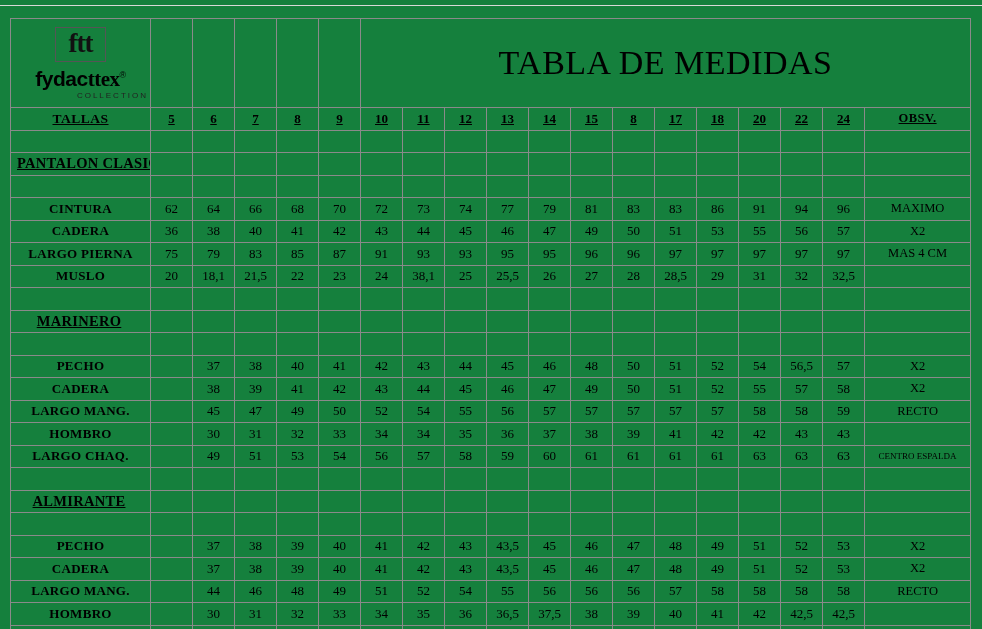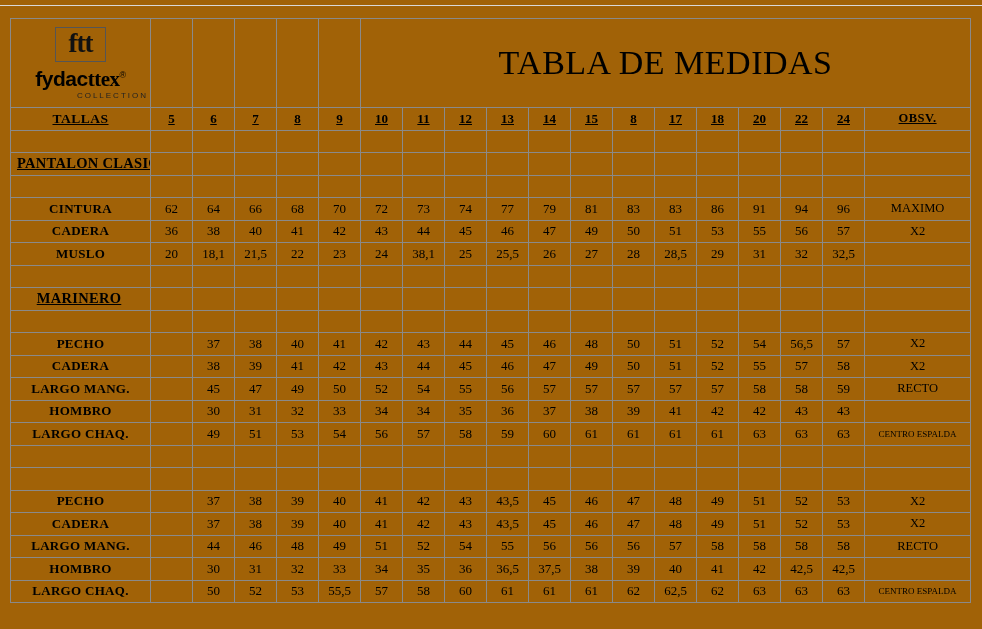--- a/index.html
+++ b/index.html
@@ -11,21 +11,21 @@
     width: 982px;
     height: 629px;
     overflow: hidden;
     font-family: "Liberation Serif", serif;
     color: #000;
   }
   #page {
     position: relative;
     width: 982px;
     height: 629px;
-    background: #a16207;
+    background: #15803d;
     box-sizing: border-box;
   }
   
   .top-rule {
     position: absolute;
     top: 5px;
     left: 0;
     width: 982px;
     height: 1px;
     background: #d8d8d8;
@@ -314,20 +314,41 @@
             <td class="val">49</td>
             <td class="val">50</td>
             <td class="val">51</td>
             <td class="val">53</td>
             <td class="val">55</td>
             <td class="val">56</td>
             <td class="val">57</td>
             <td class="obs">X2</td>
           </tr>
           <tr>
+            <td class="row-label">LARGO PIERNA</td>
+            <td class="val">75</td>
+            <td class="val">79</td>
+            <td class="val">83</td>
+            <td class="val">85</td>
+            <td class="val">87</td>
+            <td class="val">91</td>
+            <td class="val">93</td>
+            <td class="val">93</td>
+            <td class="val">95</td>
+            <td class="val">95</td>
+            <td class="val">96</td>
+            <td class="val">96</td>
+            <td class="val">97</td>
+            <td class="val">97</td>
+            <td class="val">97</td>
+            <td class="val">97</td>
+            <td class="val">97</td>
+            <td class="obs">MAS 4 CM</td>
+          </tr>
+          <tr>
             <td class="row-label">MUSLO</td>
             <td class="val">20</td>
             <td class="val">18,1</td>
             <td class="val">21,5</td>
             <td class="val">22</td>
             <td class="val">23</td>
             <td class="val">24</td>
             <td class="val">38,1</td>
             <td class="val">25</td>
             <td class="val">25,5</td>
@@ -523,20 +544,41 @@
             <td></td>
             <td></td>
             <td></td>
             <td></td>
             <td></td>
             <td></td>
             <td></td>
             <td></td>
             <td></td>
           </tr>
+          <tr>
+            <td class="section-title centered">ALMIRANTE</td>
+            <td></td>
+            <td></td>
+            <td></td>
+            <td></td>
+            <td></td>
+            <td></td>
+            <td></td>
+            <td></td>
+            <td></td>
+            <td></td>
+            <td></td>
+            <td></td>
+            <td></td>
+            <td></td>
+            <td></td>
+            <td></td>
+            <td></td>
+            <td></td>
+          </tr>
           <tr class="empty-row">
             <td></td>
             <td></td>
             <td></td>
             <td></td>
             <td></td>
             <td></td>
             <td></td>
             <td></td>
             <td></td>

